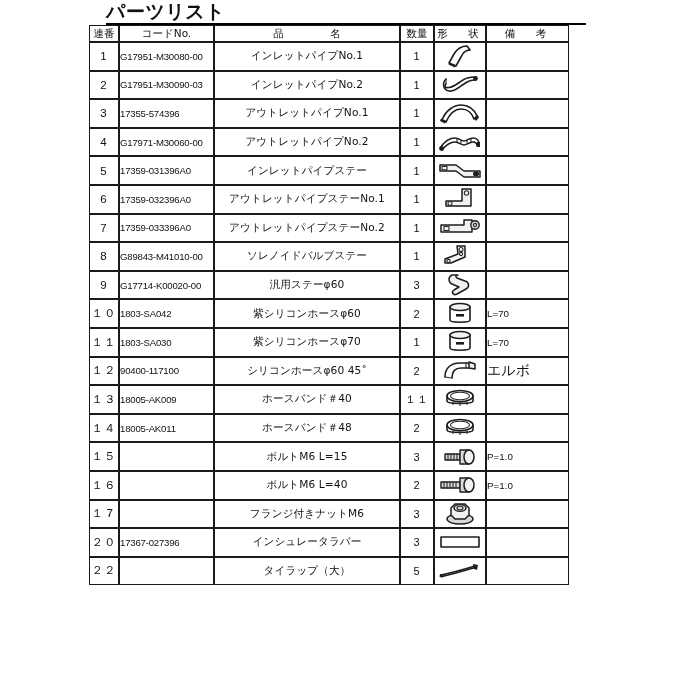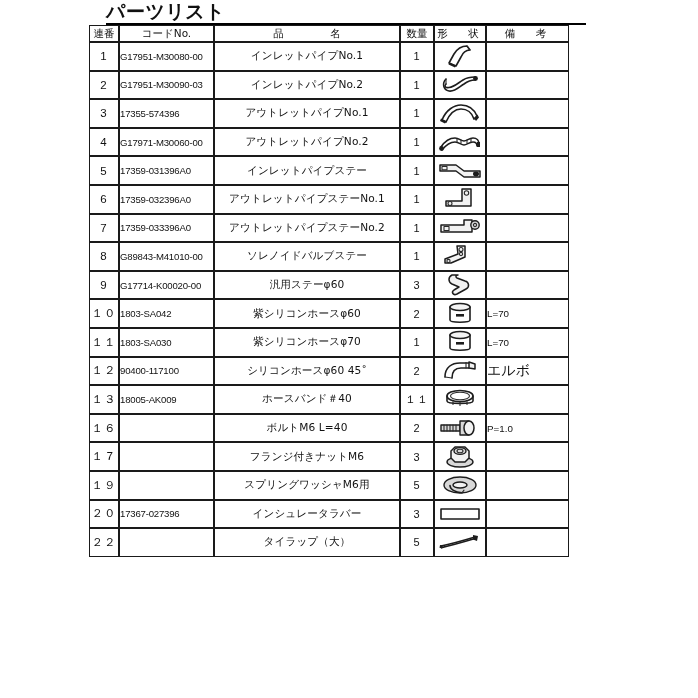--- a/index.html
+++ b/index.html
@@ -367,20 +367,50 @@
             <svg width="38" height="24" viewBox="0 0 38 24">
     <ellipse class="ink" cx="19" cy="9" rx="13" ry="5.5"></ellipse>
     <path class="ink" d="M6 9 L6 14 C6 17.2 32 17.2 32 14 L32 9"></path>
     <path class="ink-thin" d="M12 14.5 L12 17.5 M19 15.3 L19 18.4 M26 14.5 L26 17.5"></path>
     <ellipse class="ink-thin" cx="19" cy="9" rx="9.5" ry="3.8"></ellipse>
   </svg>
           </td>
           <td class="remark"></td>
         </tr>
         <tr>
+          <td class="seq">１４</td>
+          <td class="code">18005-AK011</td>
+          <td class="name">ホースバンド＃48</td>
+          <td class="qty">2</td>
+          <td class="shape">
+            <svg width="38" height="24" viewBox="0 0 38 24">
+    <ellipse class="ink" cx="19" cy="9" rx="13" ry="5.5"></ellipse>
+    <path class="ink" d="M6 9 L6 14 C6 17.2 32 17.2 32 14 L32 9"></path>
+    <path class="ink-thin" d="M12 14.5 L12 17.5 M19 15.3 L19 18.4 M26 14.5 L26 17.5"></path>
+    <ellipse class="ink-thin" cx="19" cy="9" rx="9.5" ry="3.8"></ellipse>
+  </svg>
+          </td>
+          <td class="remark"></td>
+        </tr>
+        <tr>
+          <td class="seq">１５</td>
+          <td class="code"></td>
+          <td class="name">ボルトM6 L=15</td>
+          <td class="qty">3</td>
+          <td class="shape">
+            <svg width="40" height="22" viewBox="0 0 40 22">
+    <rect class="ink-fill-d" x="5" y="8" width="15" height="6"></rect>
+    <path class="ink-thin" d="M8 8 L8 14 M11 8 L11 14 M14 8 L14 14 M17 8 L17 14"></path>
+    <path class="ink-fill-d" d="M20 4 L29 4 L29 18 L20 18 Z"></path>
+    <ellipse class="ink-fill" cx="29" cy="11" rx="5" ry="7"></ellipse>
+  </svg>
+          </td>
+          <td class="remark">P=1.0</td>
+        </tr>
+        <tr>
           <td class="seq">１６</td>
           <td class="code"></td>
           <td class="name">ボルトM6 L=40</td>
           <td class="qty">2</td>
           <td class="shape">
             <svg width="44" height="22" viewBox="0 0 44 22">
     <rect class="ink-fill-d" x="3" y="8" width="19" height="6"></rect>
     <path class="ink-thin" d="M6 8 L6 14 M9 8 L9 14 M12 8 L12 14 M15 8 L15 14 M18 8 L18 14"></path>
     <path class="ink-fill-d" d="M22 4 L31 4 L31 18 L22 18 Z"></path>
     <ellipse class="ink-fill" cx="31" cy="11" rx="5" ry="7"></ellipse>
@@ -397,35 +427,20 @@
             <svg width="32" height="26" viewBox="0 0 32 26">
     <ellipse class="ink-fill-d" cx="16" cy="18" rx="13" ry="5"></ellipse>
     <path class="ink-fill" d="M7 7 L11 3 L21 3 L25 7 L25 14 L21 18 L11 18 L7 14 Z"></path>
     <ellipse class="ink-fill-d" cx="16" cy="7" rx="6" ry="3.4"></ellipse>
     <ellipse class="ink-thin" cx="16" cy="7" rx="3" ry="1.8"></ellipse>
   </svg>
           </td>
           <td class="remark"></td>
         </tr>
         <tr>
-          <td class="seq">１９</td>
-          <td class="code"></td>
-          <td class="name">スプリングワッシャM6用</td>
-          <td class="qty">5</td>
-          <td class="shape">
-            <svg width="38" height="22" viewBox="0 0 38 22">
-    <path class="ink-fill-d" d="M19 3 C28 3 35 6.5 35 11 C35 15.5 28 19 19 19 C10 19 3 15.5 3 11 C3 6.5 10 3 19 3 Z"></path>
-    <ellipse class="ink-fill" cx="19" cy="11" rx="7" ry="3"></ellipse>
-    <path class="ink" d="M21 18.8 C14 18.2 9 15.2 9 11.5"></path>
-    <path class="ink-thin" d="M21 18.8 L23 16.2"></path>
-  </svg>
-          </td>
-          <td class="remark"></td>
-        </tr>
-        <tr>
           <td class="seq">２０</td>
           <td class="code">17367-027396</td>
           <td class="name">インシュレータラバー</td>
           <td class="qty">3</td>
           <td class="shape">
             <svg width="44" height="16" viewBox="0 0 44 16">
     <rect class="ink" x="3" y="3" width="38" height="10"></rect>
   </svg>
           </td>
           <td class="remark"></td>

